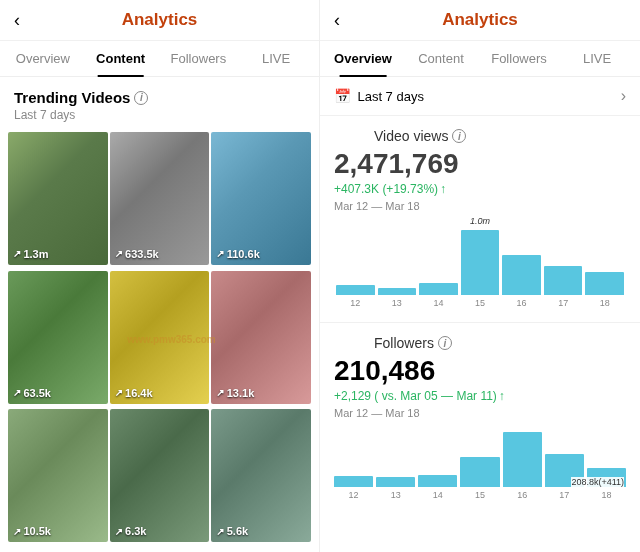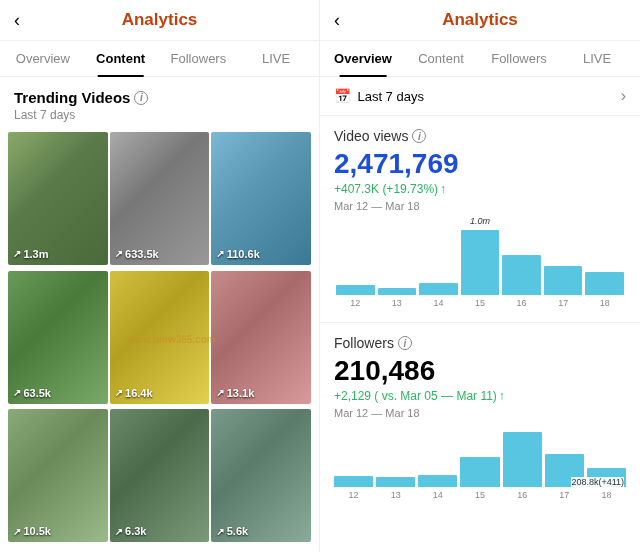--- a/index.html
+++ b/index.html
@@ -202,26 +202,27 @@
     }
 
     .stats-title {
       font-size: 14px;
       font-weight: 500;
       color: #333;
       display: flex;
       align-items: center;
       gap: 4px;
       margin-bottom: 4px;
+      margin-left: 40px;
     }
 
     .stats-number {
       font-size: 28px;
       font-weight: 700;
-      color: #1d4ed8;
+      color: #404040;
       margin-bottom: 2px;
     }
 
     .stats-change {
       font-size: 12px;
       color: #2bb562;
       display: flex;
       align-items: flex-end;
       gap: 2px;
       margin-bottom: 4px;

